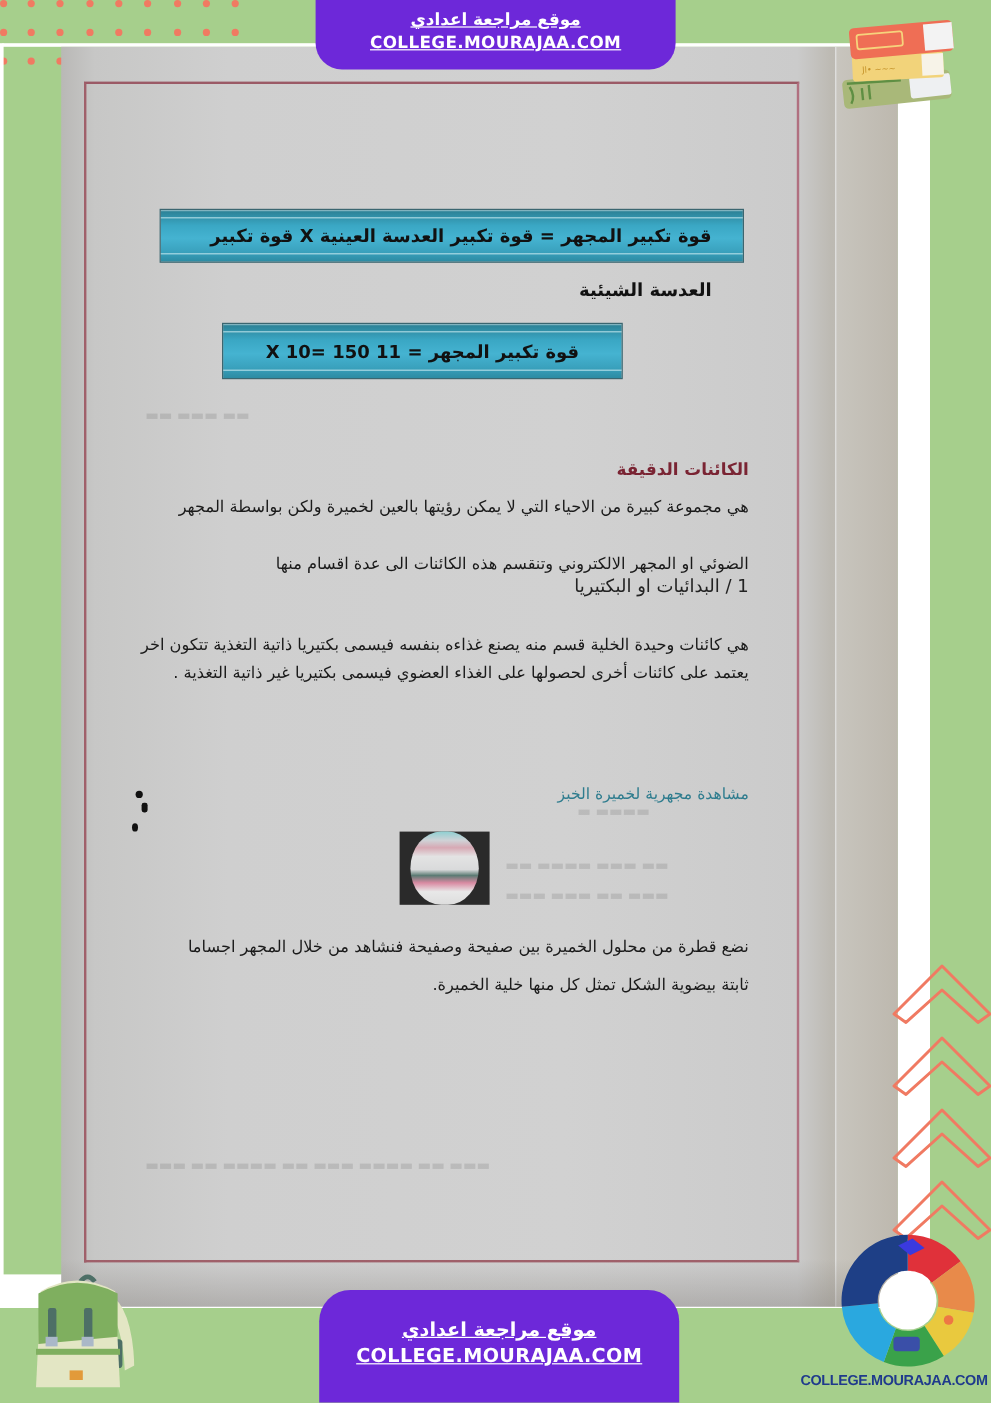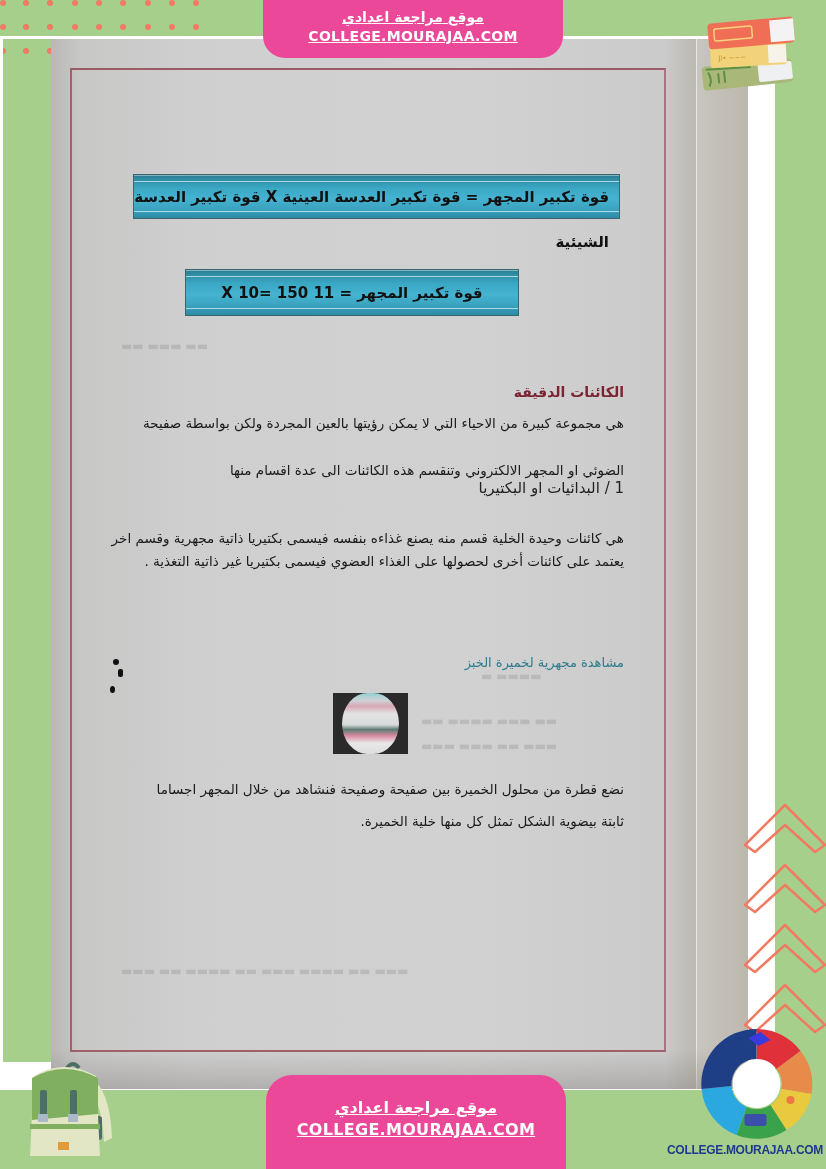--- a/index.html
+++ b/index.html
@@ -38,41 +38,41 @@
     background: linear-gradient(180deg, #2b7f93 0%, #3aa7c4 30%, #45b3d1 55%, #3aa2be 80%, #2c8ba3 100%);
     border: 1px solid #3b6670;
     color: #111; font-weight: bold; font-family: "DejaVu Sans", sans-serif;
     box-shadow: 0 1px 0 rgba(255,255,255,0.4) inset;
   }
   .banner::before, .banner::after {
     content: ""; position: absolute; left: 0; right: 0; height: 1px; background: rgba(220,245,250,0.7);
   }
   .banner::before { top: 6px; }
   .banner::after { bottom: 6px; }
-  .banner-1 { left: 82px; top: 135px; width: 487px; height: 45px; font-size: 15px; line-height: 45px; padding-right: 10px; text-align: right; }
+  .banner-1 { left: 82px; top: 135px; width: 487px; height: 45px; font-size: 15px; line-height: 45px; padding-right: 26px; text-align: right; }
   .banner-2 { left: 134px; top: 230px; width: 334px; height: 47px; font-size: 15px; line-height: 47px; }
 
   .rtl { direction: rtl; text-align: right; position: absolute; }
   .heading-red { color: #7a2433; font-weight: bold; font-size: 14px; }
   .heading-plain { color: #222; font-size: 15px; }
   .heading-teal { color: #2e7c8e; font-size: 13px; }
   .para { color: #1a1a1a; font-size: 13.5px; line-height: 25px; }
 
   .ghost { position: absolute; color: rgba(90,90,90,0.18); font-size: 12px; direction: rtl; }
 
   
   .yeast-img { position: absolute; left: 282px; top: 654px; width: 75px; height: 61px; background: #2a2a2a; }
   .yeast-lens { position: absolute; left: 9px; top: 0; width: 57px; height: 61px; border-radius: 45% / 50%;
     background: linear-gradient(180deg, #8fd0d2 0%, #cfd2d6 12%, #d7a9b4 22%, #e3e3e3 34%, #d9dadb 52%, #5c7b74 60%, #d98aa2 70%, #e8e8e8 82%, #ddd 100%); }
 
   .bullet-dot { position: absolute; width: 6px; height: 6px; border-radius: 50%; background: #111; }
 
   
   .tab {
-    position: absolute; background: #ec4899; color: #ffffff; text-align: center;
+    position: absolute; background: #6d28d9; color: #ffffff; text-align: center;
     font-family: "DejaVu Sans", sans-serif; font-weight: bold; text-decoration: underline;
   }
   .tab-top { left: 263px; top: 0; width: 300px; height: 58px; border-radius: 0 0 22px 22px; padding-top: 8px; }
   .tab-bottom { left: 266px; top: 1075px; width: 300px; height: 94px; border-radius: 26px 26px 0 0; padding-top: 22px; }
   .tab .ar { direction: rtl; font-size: 14px; line-height: 19px; }
   .tab .en { font-size: 14px; line-height: 19px; letter-spacing: 0.3px; }
   .tab-bottom .ar, .tab-bottom .en { font-size: 16px; line-height: 22px; }
 
   
   .chevrons { position: absolute; left: 730px; top: 790px; width: 96px; height: 250px; }
@@ -135,27 +135,27 @@
   </div>
 
   <div class="ghost" style="left:70px;top:300px;">▬▬ ▬▬▬ ▬▬</div>
   <div class="ghost" style="left:430px;top:630px;">▬▬▬▬ ▬</div>
   <div class="ghost" style="left:370px;top:675px;">▬▬ ▬▬▬ ▬▬▬▬ ▬▬</div>
   <div class="ghost" style="left:370px;top:700px;">▬▬▬ ▬▬ ▬▬▬ ▬▬▬</div>
   <div class="ghost" style="left:70px;top:925px;">▬▬▬ ▬▬ ▬▬▬▬ ▬▬▬ ▬▬ ▬▬▬▬ ▬▬ ▬▬▬</div>
 
   <div class="rtl heading-red" style="right:124px;top:345px;">الكائنات الدقيقة</div>
   <div class="rtl para" style="right:124px;top:372px;width:520px;">
-    <div>هي مجموعة كبيرة من الاحياء التي لا يمكن رؤيتها بالعين المجردة ولكن بواسطة صفيحة</div>
+    <div>هي مجموعة كبيرة من الاحياء التي لا يمكن رؤيتها بالعين لخميرة ولكن بواسطة المجهر</div>
     <div style="margin-top:22px">الضوئي او المجهر الالكتروني وتنقسم هذه الكائنات الى عدة اقسام منها</div>
   </div>
 
   <div class="rtl heading-plain" style="right:124px;top:440px;">1 / البدائيات او البكتيريا</div>
   <div class="rtl para" style="right:124px;top:488px;width:540px;line-height:23px;">
-    <div>هي كائنات وحيدة الخلية قسم منه يصنع غذاءه بنفسه فيسمى بكتيريا ذاتية مجهرية وقسم اخر</div>
+    <div>هي كائنات وحيدة الخلية قسم منه يصنع غذاءه بنفسه فيسمى بكتيريا ذاتية التغذية تتكون اخر</div>
     <div>يعتمد على كائنات أخرى لحصولها على الغذاء العضوي فيسمى بكتيريا غير ذاتية التغذية .</div>
   </div>
 
   <div class="margin-marks">
     <span class="bullet-dot" style="left:8px;top:0;width:5px;height:8px;border-radius:2px;"></span>
     <span class="bullet-dot" style="left:0;top:17px;width:5px;height:7px;"></span>
   </div>
   <span class="bullet-dot" style="left:62px;top:620px;"></span>
 
   <div class="rtl heading-teal" style="right:124px;top:616px;">مشاهدة مجهرية لخميرة الخبز</div>

